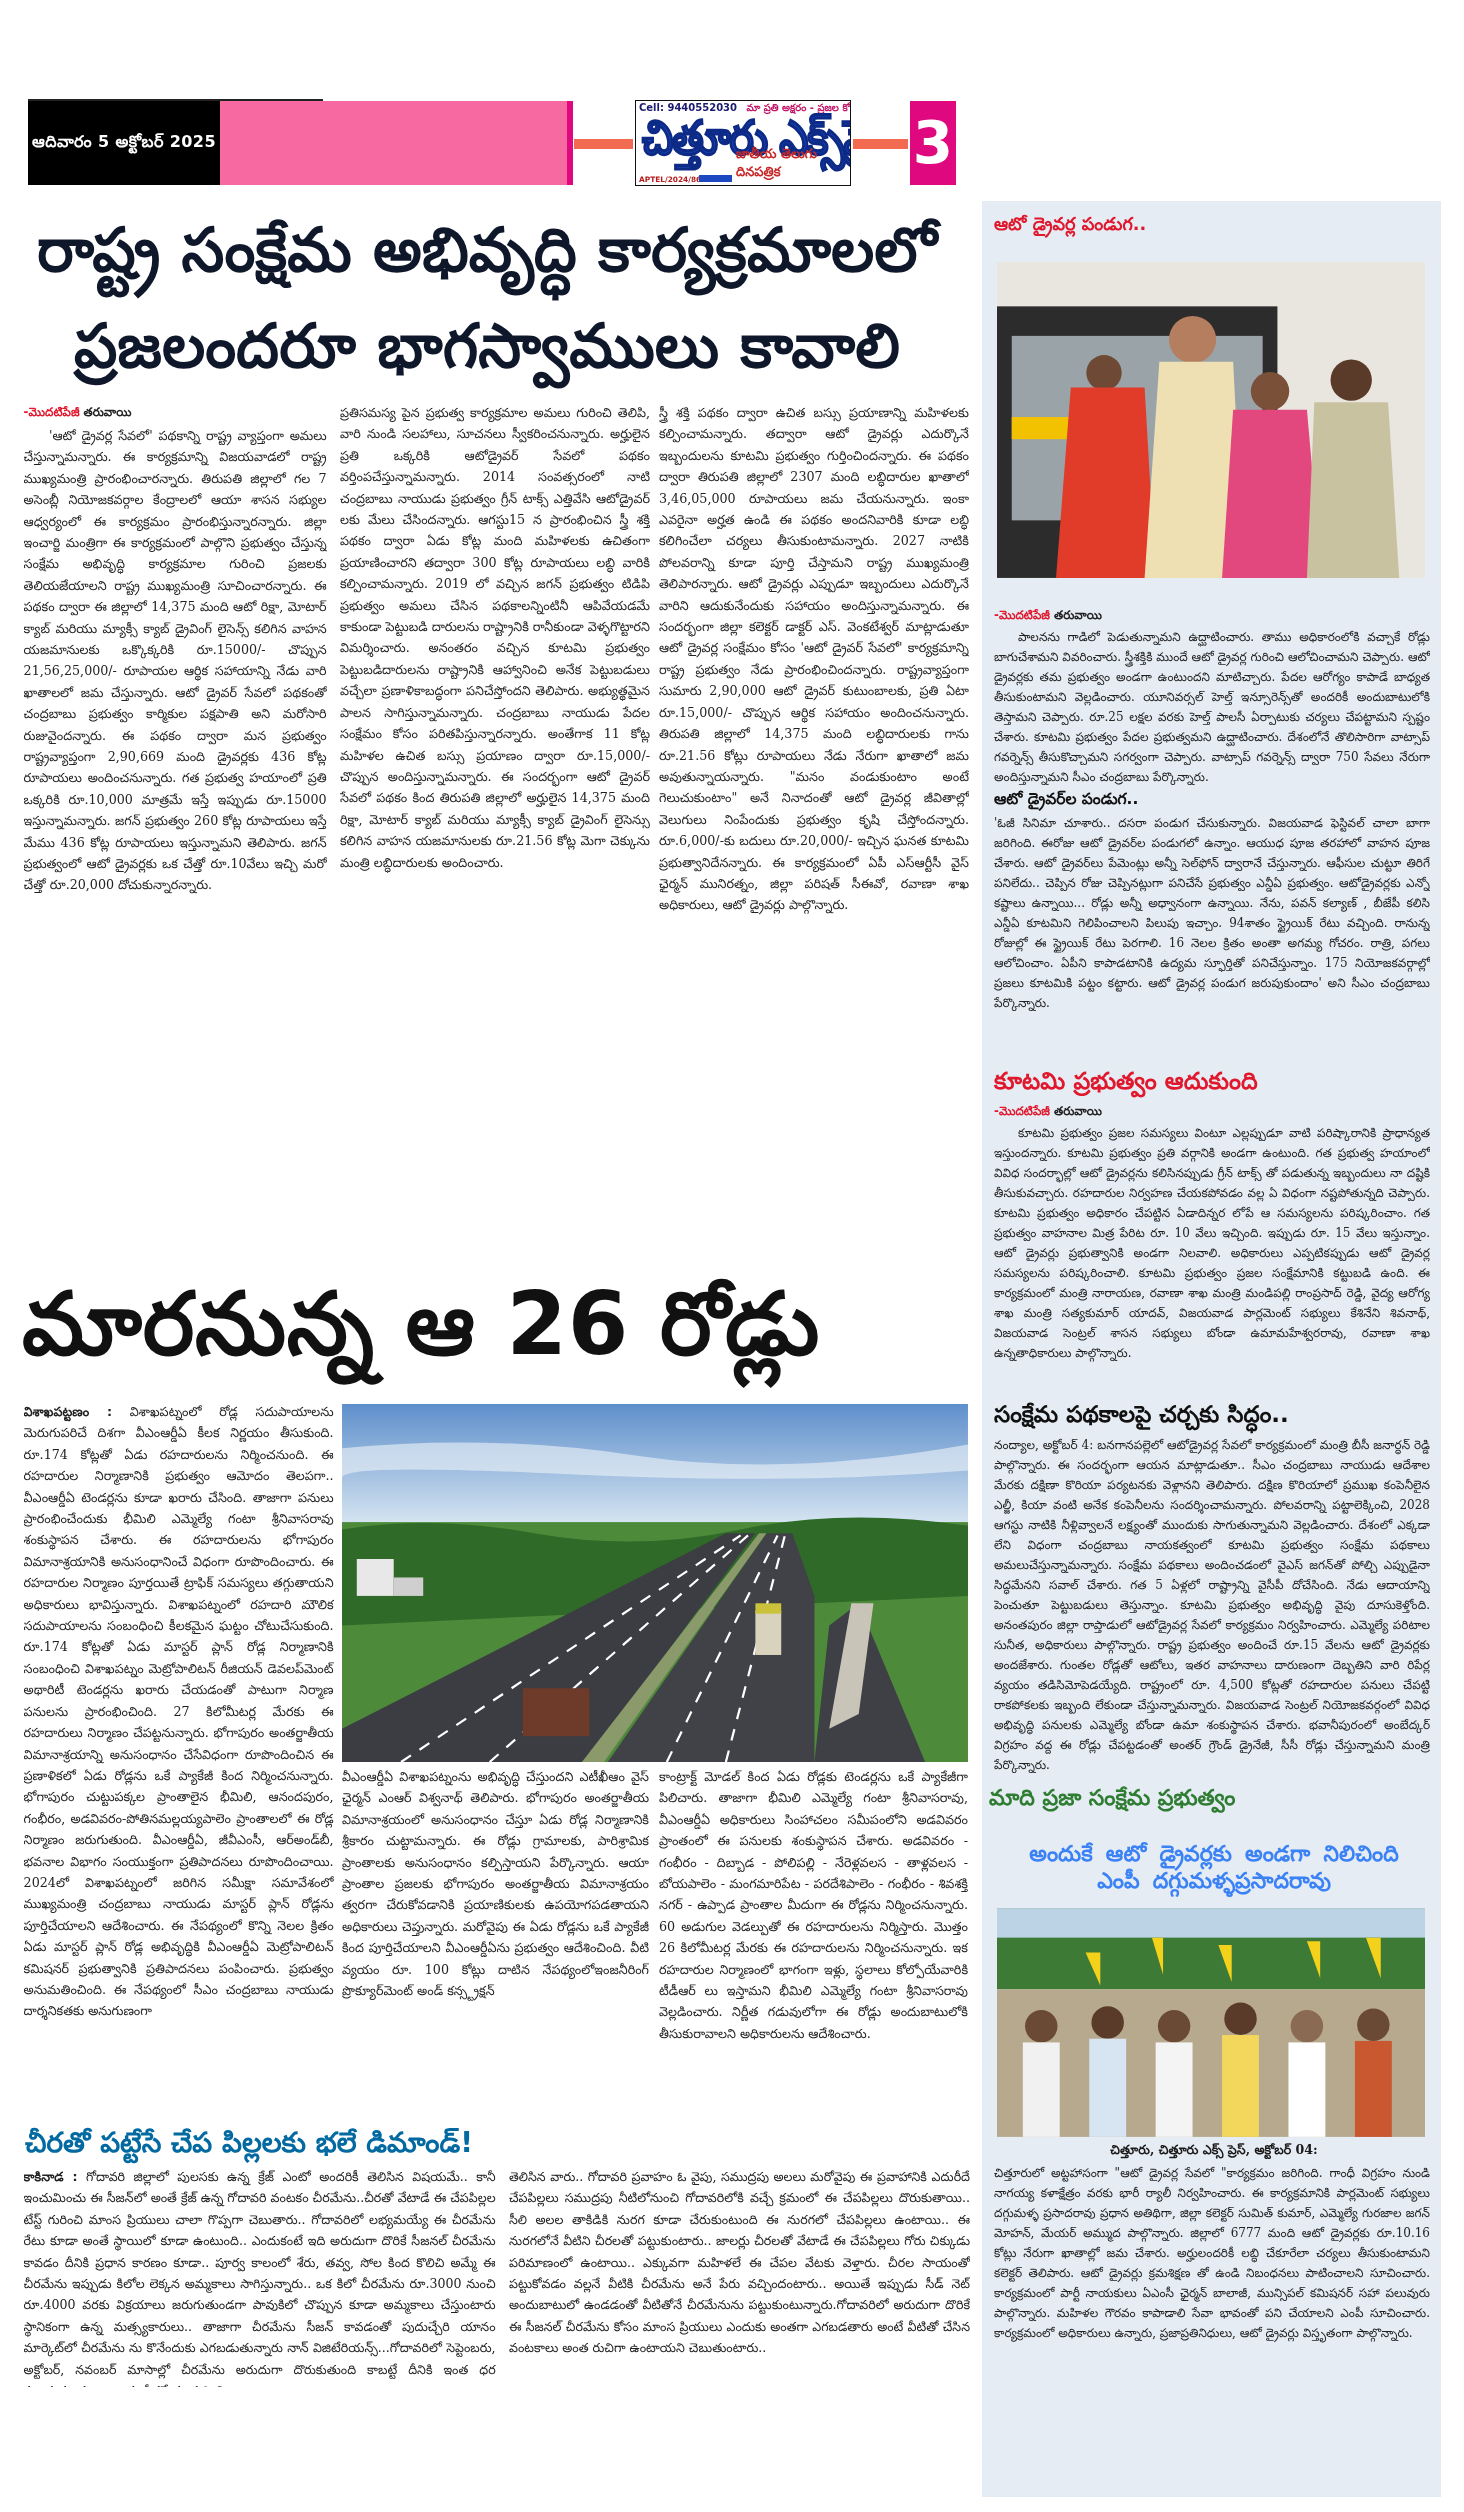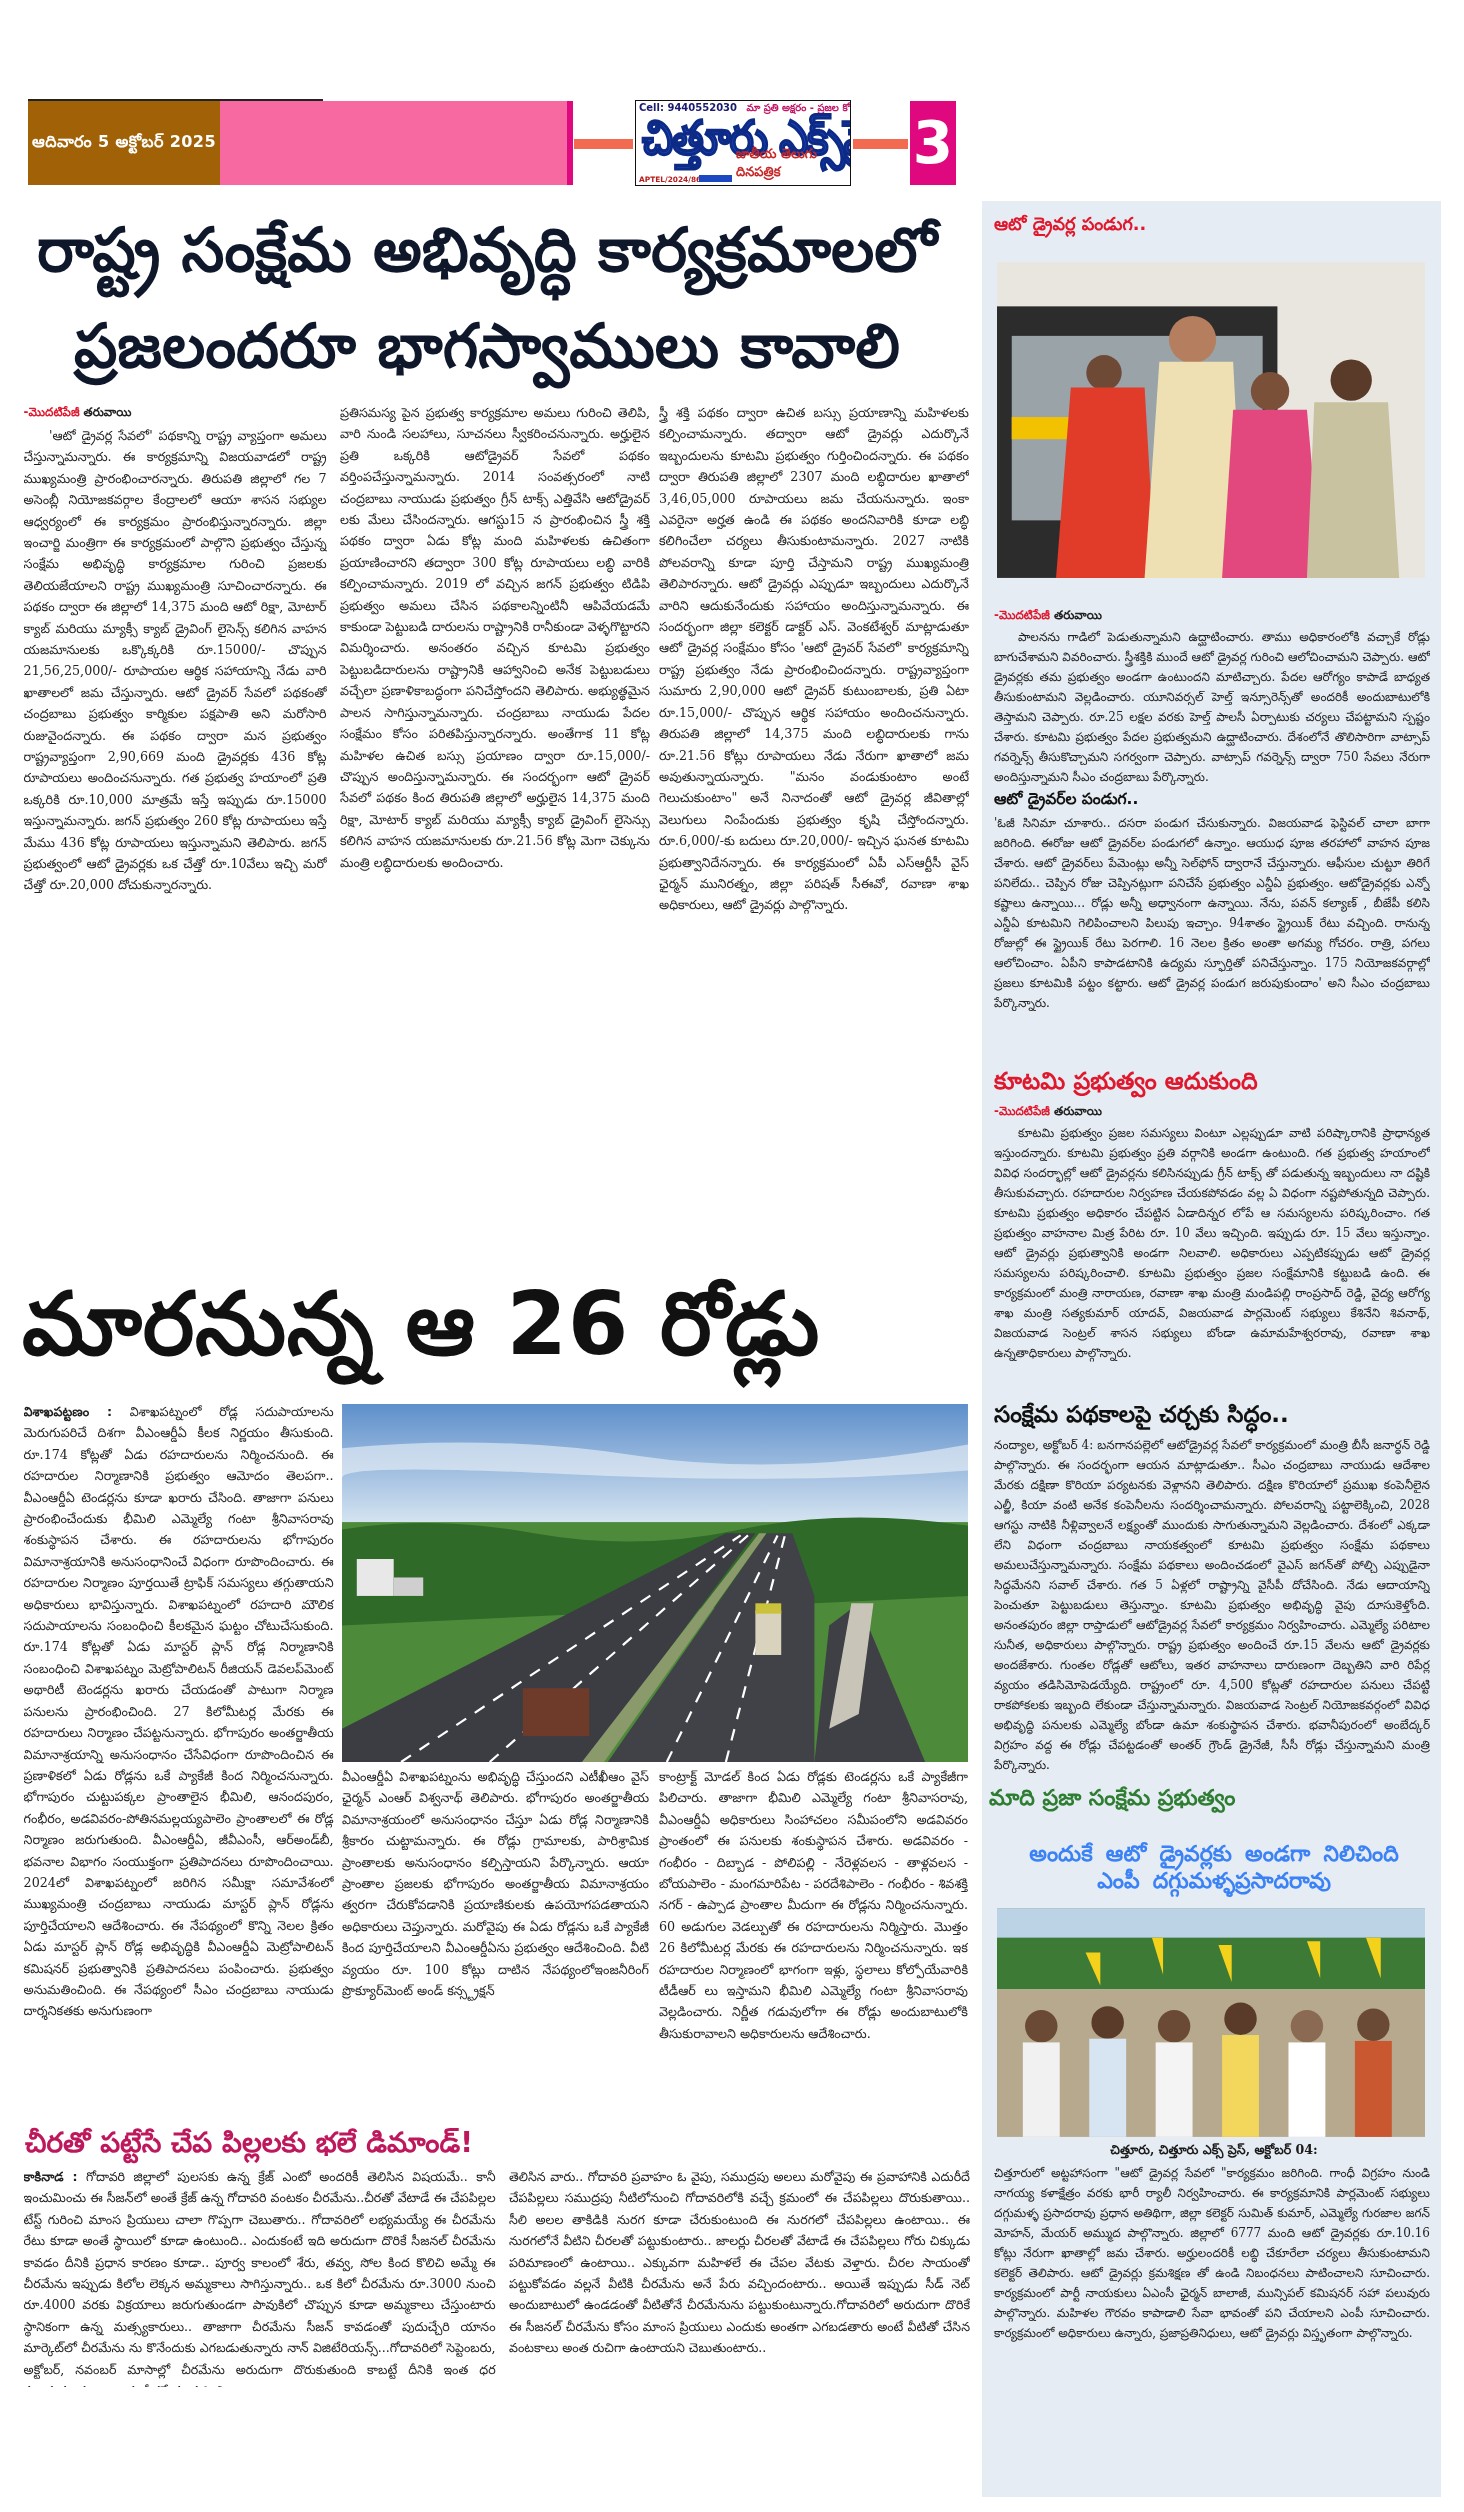--- a/index.html
+++ b/index.html
@@ -1,20 +1,20 @@
 <!DOCTYPE html>
 <html style="font-size:11.8px"><head>
 <meta charset="utf-8">
 <style>
   * { box-sizing: border-box; margin: 0; padding: 0; }
   html, body { width: 1465px; height: 2512px; background: #ffffff; overflow: hidden; }
   body { position: relative; font-family: "DejaVu Serif", serif; color: #1a1a1a; }
 
   
-  .mast-date-block { position: absolute; left: 28px; top: 101px; width: 192px; height: 84px; background: #a16207; display: flex; align-items: center; justify-content: center; }
+  .mast-date-block { position: absolute; left: 28px; top: 101px; width: 192px; height: 84px; background: #000000; display: flex; align-items: center; justify-content: center; }
   .mast-date { color: #fff; font-family: "DejaVu Sans", sans-serif; font-weight: bold; font-size: 16px; letter-spacing: 0.4px; }
   .mast-pink { position: absolute; left: 220px; top: 101px; width: 347px; height: 84px; background: #f76aa1; }
   .mast-pink-edge { position: absolute; left: 567px; top: 101px; width: 5.9px; height: 84px; background: #e0087f; }
   .mast-topline { position: absolute; left: 28px; top: 99px; width: 295px; height: 2.2px; background: #222; }
   .mast-dash1 { position: absolute; left: 574px; top: 139px; width: 59px; height: 10.3px; background: #f26a4f; }
   .mast-dash2 { position: absolute; left: 853px; top: 139px; width: 55px; height: 10.3px; background: #f26a4f; }
   .logo { position: absolute; left: 635px; top: 100px; width: 216px; height: 86px; border: 1.5px solid #111; background: #fff; overflow: hidden; }
   .logo-top { position: absolute; left: 3px; top: 0.7px; font-size: 10px; font-family: "DejaVu Sans", sans-serif; color: #c01466; white-space: nowrap; font-weight: bold; }
   .logo-top .cell { color: #1a1a6e; margin-right: 5.9px; }
   .logo-name { position: absolute; left: 5.9px; top: 8.9px; font-family: "DejaVu Sans", sans-serif; font-weight: 900; font-size: 41px; color: #1c49c2; letter-spacing: -1.5px; white-space: nowrap; -webkit-text-stroke: 1.5px #0c2a86; transform: scaleY(1.15); transform-origin: top left; }
@@ -39,21 +39,21 @@
   .c3 { left: 659px; top: 402px; width: 310px; height: 834px; overflow: hidden; }
 
   
   .hl3 { position: absolute; left: 22px; top: 1273px; font-family: "DejaVu Sans", sans-serif; font-weight: 900; font-size: 87px; color: #111; letter-spacing: 0.7px; white-space: nowrap; }
   .r1 { left: 23.6px; top: 1401px; width: 310px; height: 709px; overflow: hidden; }
   .road-img { position: absolute; left: 342px; top: 1404px; width: 626px; height: 358px; overflow: hidden; }
   .r2 { left: 342px; top: 1766px; width: 307px; height: 347px; overflow: hidden; }
   .r3 { left: 659px; top: 1766px; width: 309px; height: 347px; overflow: hidden; }
 
   
-  .hl4 { position: absolute; left: 25px; top: 2126px; font-family: "DejaVu Sans", sans-serif; font-weight: 900; font-size: 28px; color: #be185d; white-space: nowrap; }
+  .hl4 { position: absolute; left: 25px; top: 2126px; font-family: "DejaVu Sans", sans-serif; font-weight: 900; font-size: 28px; color: #0369a1; white-space: nowrap; }
   .f1 { left: 23.6px; top: 2166px; width: 472px; height: 221px; overflow: hidden; line-height: 21.4px; font-size: 12.6px; }
   .f2 { left: 509px; top: 2166px; width: 461px; height: 221px; overflow: hidden; line-height: 21.4px; font-size: 12.6px; }
 
   
   .sidebar { position: absolute; left: 982px; top: 201px; width: 459px; height: 2296px; background: #e6ecf3; }
   .sb-h-red { position: absolute; left: 994px; top: 214px; font-family: "DejaVu Sans", sans-serif; font-weight: bold; font-size: 17.7px; color: #e0182d; }
   .photo1 { position: absolute; left: 997px; top: 262px; width: 428px; height: 316px; overflow: hidden; }
   .sbcol { position: absolute; left: 994px; width: 436px; font-size: 12px; line-height: 20px; text-align: justify; color: #222; }
   .sbcol p { text-indent: 2em; }
   .sbcol p.noindent { text-indent: 0; }

